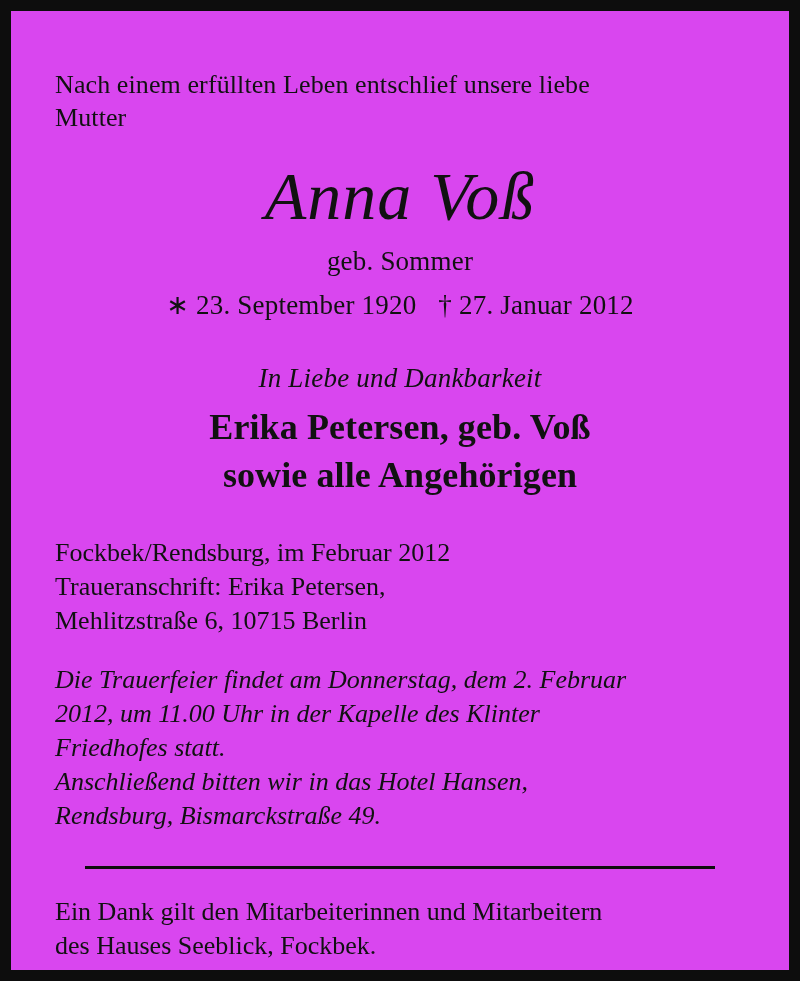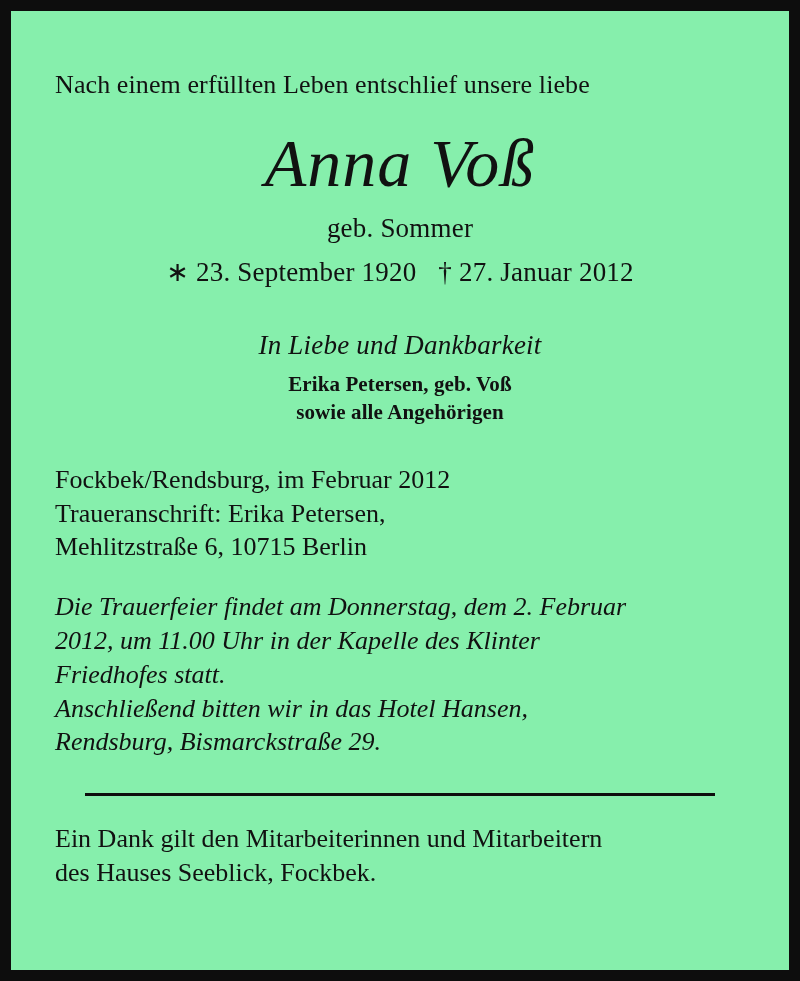--- a/index.html
+++ b/index.html
@@ -12,21 +12,21 @@
     height: 981px;
     overflow: hidden;
     font-family: "Liberation Serif", serif;
     color: #111111;
   }
   .obituary-frame {
     box-sizing: border-box;
     width: 800px;
     height: 981px;
     border: 11px solid #0d0d0d;
-    background: #86efac;
+    background: #d946ef;
     padding: 36px 44px 0 44px;
     position: relative;
   }
   .intro {
     font-size: 26px;
     line-height: 1.26;
     letter-spacing: 0.1px;
     margin-top: 22px;
   }
   .intro div { white-space: pre; }
@@ -58,21 +58,21 @@
   }
   .tribute-line {
     font-size: 27px;
     line-height: 1.33;
     letter-spacing: 0.2px;
     font-style: italic;
   }
   .mourners {
     text-align: center;
     font-weight: bold;
-    font-size: 21px;
+    font-size: 36px;
     line-height: 1.35;
     letter-spacing: 0.1px;
     margin-top: 6px;
   }
   .address-block {
     margin-top: 36px;
     font-size: 26px;
     line-height: 1.3;
   }
   .service-block {
@@ -94,20 +94,21 @@
   }
   .line { white-space: pre; }
 </style>
 </head>
 <body>
 
 <div class="obituary-frame">
 
   <div class="intro">
     <div class="line">Nach einem erfüllten Leben entschlief unsere liebe</div>
+    <div class="line">Mutter</div>
   </div>
 
   <div class="name-block">
     <div class="deceased-name">Anna Voß</div>
     <div class="maiden-name">geb. Sommer</div>
     <div class="dates">
       <span>∗ 23. September 1920</span><span class="sep"></span><span>† 27. Januar 2012</span>
     </div>
   </div>
 
@@ -123,21 +124,21 @@
     <div class="line">Fockbek/Rendsburg, im Februar 2012</div>
     <div class="line">Traueranschrift: Erika Petersen,</div>
     <div class="line">Mehlitzstraße 6, 10715 Berlin</div>
   </div>
 
   <div class="service-block">
     <div class="line">Die Trauerfeier findet am Donnerstag, dem 2. Februar</div>
     <div class="line">2012, um 11.00 Uhr in der Kapelle des Klinter</div>
     <div class="line">Friedhofes statt.</div>
     <div class="line">Anschließend bitten wir in das Hotel Hansen,</div>
-    <div class="line">Rendsburg, Bismarckstraße 29.</div>
+    <div class="line">Rendsburg, Bismarckstraße 49.</div>
   </div>
 
   <div class="rule"></div>
 
   <div class="thanks-block">
     <div class="line">Ein Dank gilt den Mitarbeiterinnen und Mitarbeitern</div>
     <div class="line">des Hauses Seeblick, Fockbek.</div>
   </div>
 
 </div>

